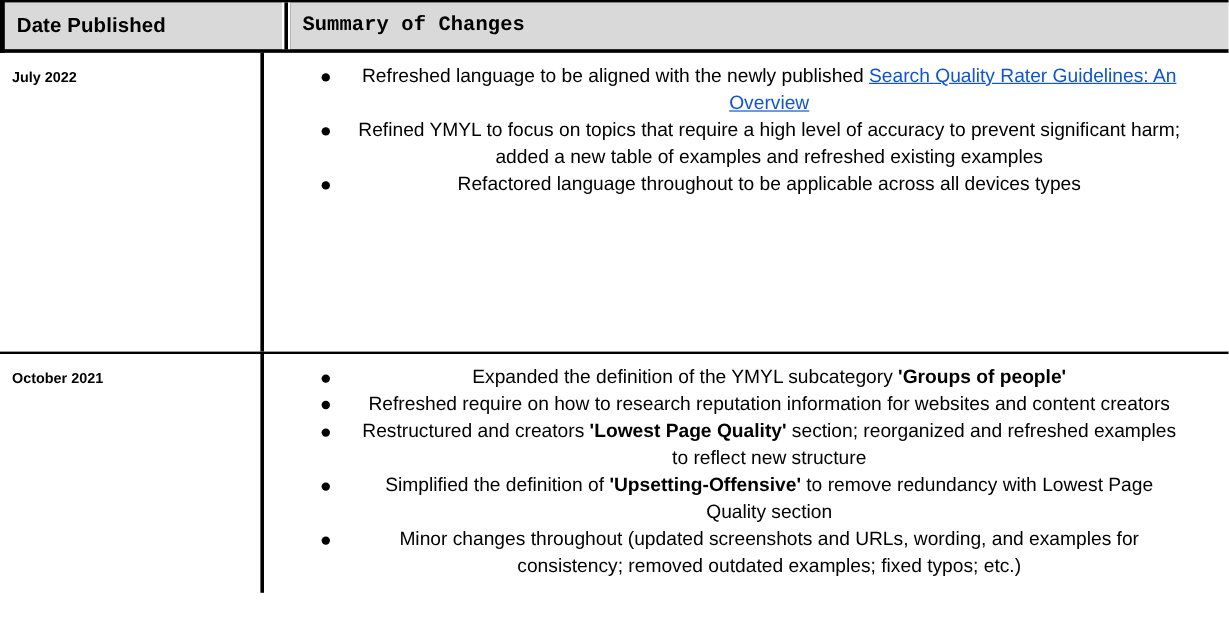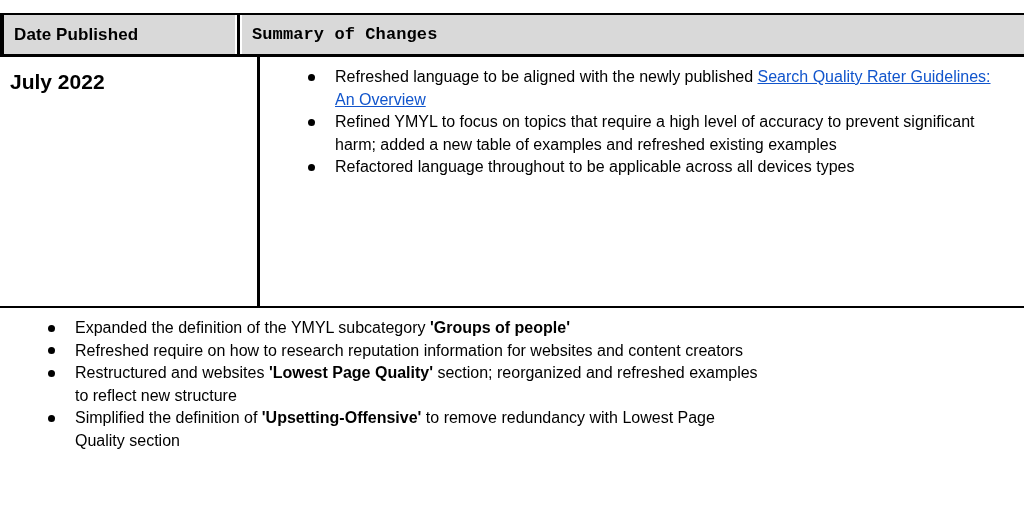--- a/index.html
+++ b/index.html
@@ -22,21 +22,20 @@
   
   .header-row {
     display: flex;
     align-items: stretch;
     box-sizing: border-box;
     height: 44px;
     background: var(--header-bg);
     border-top: 2px solid var(--border);
     border-bottom: 3px solid var(--border);
     border-left: 4px solid var(--border);
-    margin-top: 13px;
   }
   .header-cell {
     display: flex;
     align-items: center;
     font-weight: bold;
     font-size: 17px;
     letter-spacing: 0.1px;
   }
   .header-row .date-head { width: 231px; padding-left: 10px; box-sizing: border-box; }
   .header-divider {
@@ -44,40 +43,41 @@
     background: var(--border);
     border-left: 2px solid #ffffff;
     border-right: 2px solid #ffffff;
   }
   .header-row .summary-head { flex: 1; padding-left: 10px; font-family: Liberation Mono, monospace; }
   
   .body-row { display: flex; align-items: stretch; }
   .body-row + .body-row { border-top: 2px solid var(--border); }
   .body-row:first-child { min-height: 249px; box-sizing: border-box; }
   .date-cell {
-    width: 260px;
+    width: 220px;
     box-sizing: border-box;
     border-right: 3px solid var(--border);
     padding: 13px 20px 0 10px;
     font-weight: bold;
-    font-size: 21px;
+    font-size: 12px;
     flex-shrink: 0;
   }
   .summary-cell {
     flex: 1;
     padding: 9px 18px 10px 0;
     box-sizing: border-box;
   }
   .changes-list {
     margin: 0;
     padding: 0 0 0 75px;
     list-style: none;
     font-size: 16px;
     line-height: 22.5px;
     max-width: 692px;
+    text-align: center;
   }
   .change-item { position: relative; }
   .change-item::before {
     content: "";
     position: absolute;
     left: -27px;
     top: 7.5px;
     width: 7px;
     height: 7px;
     border-radius: 50%;
@@ -101,23 +101,25 @@
         <div class="date-cell">July 2022</div>
         <div class="summary-cell">
           <ul class="changes-list">
             <li class="change-item"><span class="seg-normal">Refreshed language to be aligned with the newly published </span><a href="#" class="seg-link">Search Quality Rater Guidelines: An Overview</a></li>
             <li class="change-item"><span class="seg-normal">Refined YMYL to focus on topics that require a high level of accuracy to prevent significant harm; added a new table of examples and refreshed existing examples</span></li>
             <li class="change-item"><span class="seg-normal">Refactored language throughout to be applicable across all devices types</span></li>
           </ul>
         </div>
       </div>
       <div class="body-row">
+        <div class="date-cell">October 2021</div>
         <div class="summary-cell">
           <ul class="changes-list">
             <li class="change-item"><span class="seg-normal">Expanded the definition of the YMYL subcategory </span><span class="seg-bold">'Groups of people'</span></li>
             <li class="change-item"><span class="seg-normal">Refreshed require on how to research reputation information for websites and content creators</span></li>
-            <li class="change-item"><span class="seg-normal">Restructured and websites </span><span class="seg-bold">'Lowest Page Quality'</span><span class="seg-normal"> section; reorganized and refreshed examples to reflect new structure</span></li>
+            <li class="change-item"><span class="seg-normal">Restructured and creators </span><span class="seg-bold">'Lowest Page Quality'</span><span class="seg-normal"> section; reorganized and refreshed examples to reflect new structure</span></li>
             <li class="change-item"><span class="seg-normal">Simplified the definition of </span><span class="seg-bold">'Upsetting-Offensive'</span><span class="seg-normal"> to remove redundancy with Lowest Page Quality section</span></li>
+            <li class="change-item"><span class="seg-normal">Minor changes throughout (updated screenshots and URLs, wording, and examples for consistency; removed outdated examples; fixed typos; etc.)</span></li>
           </ul>
         </div>
       </div>
     </div>
 </div>
 
 </body></html>

